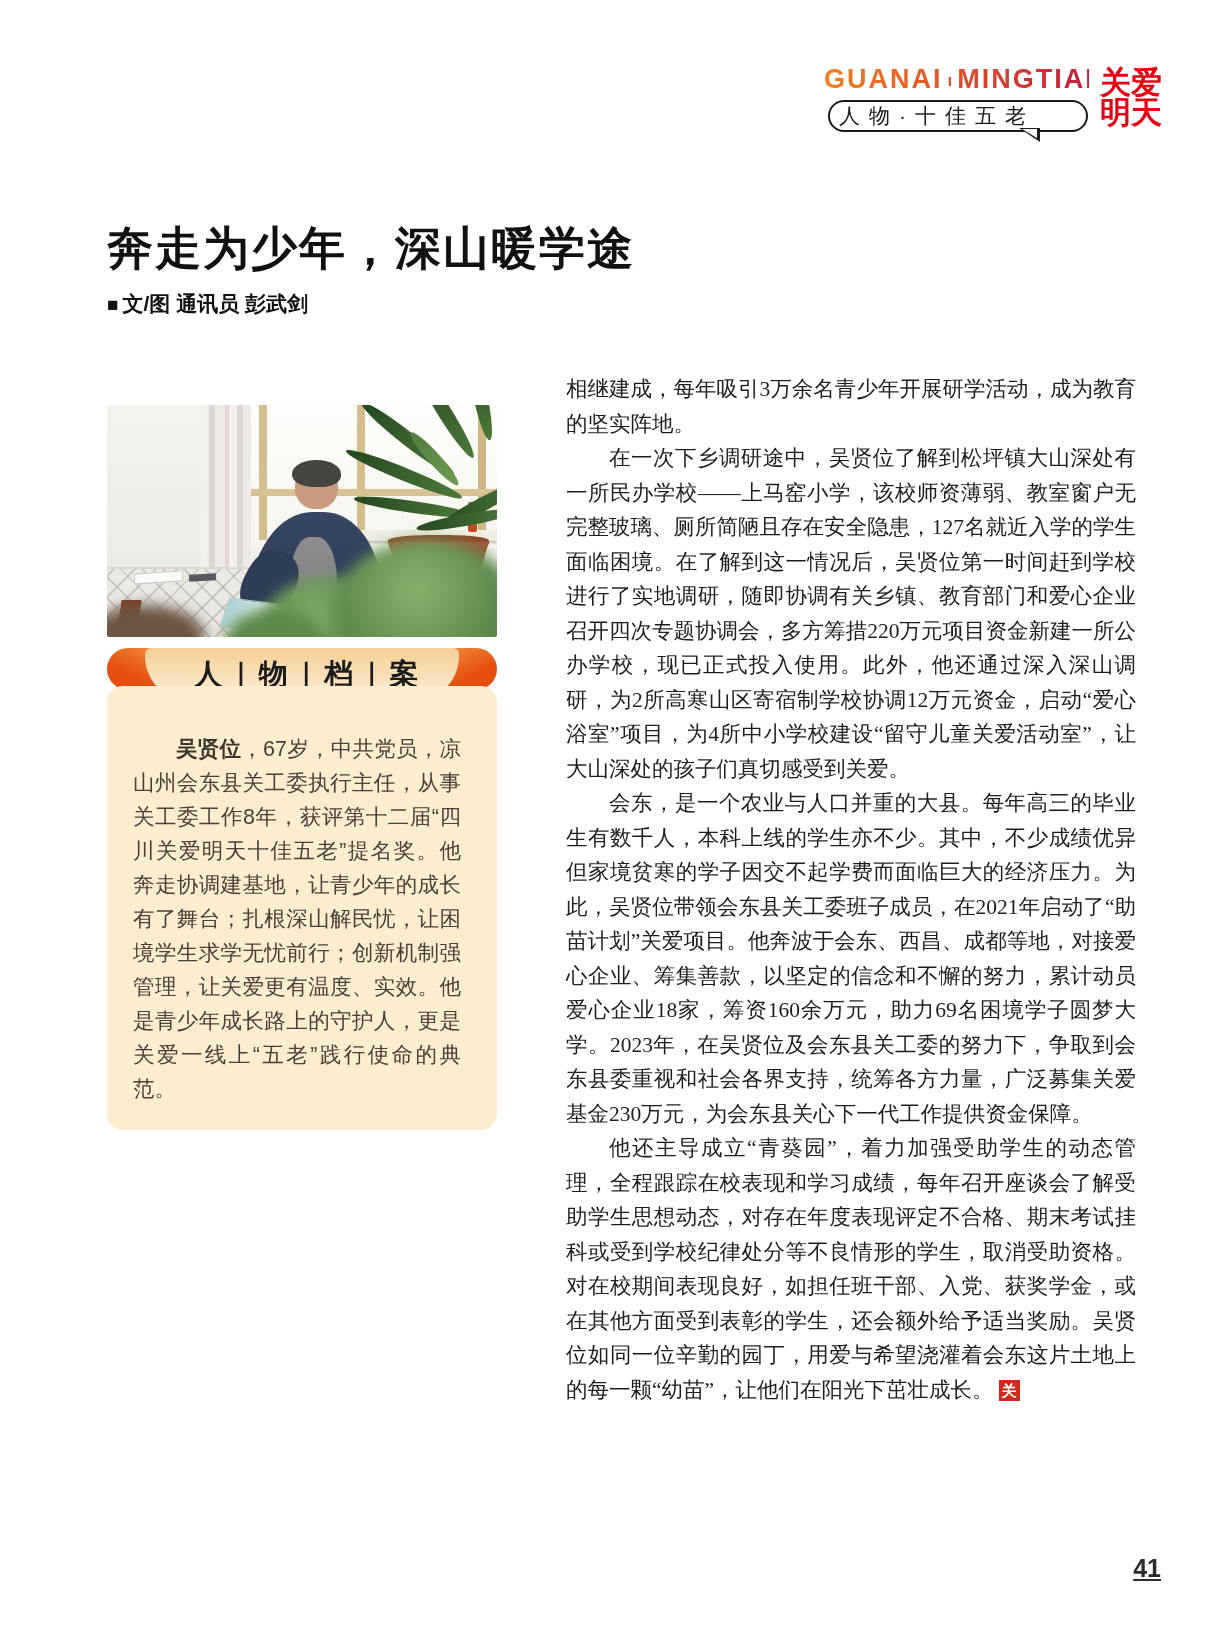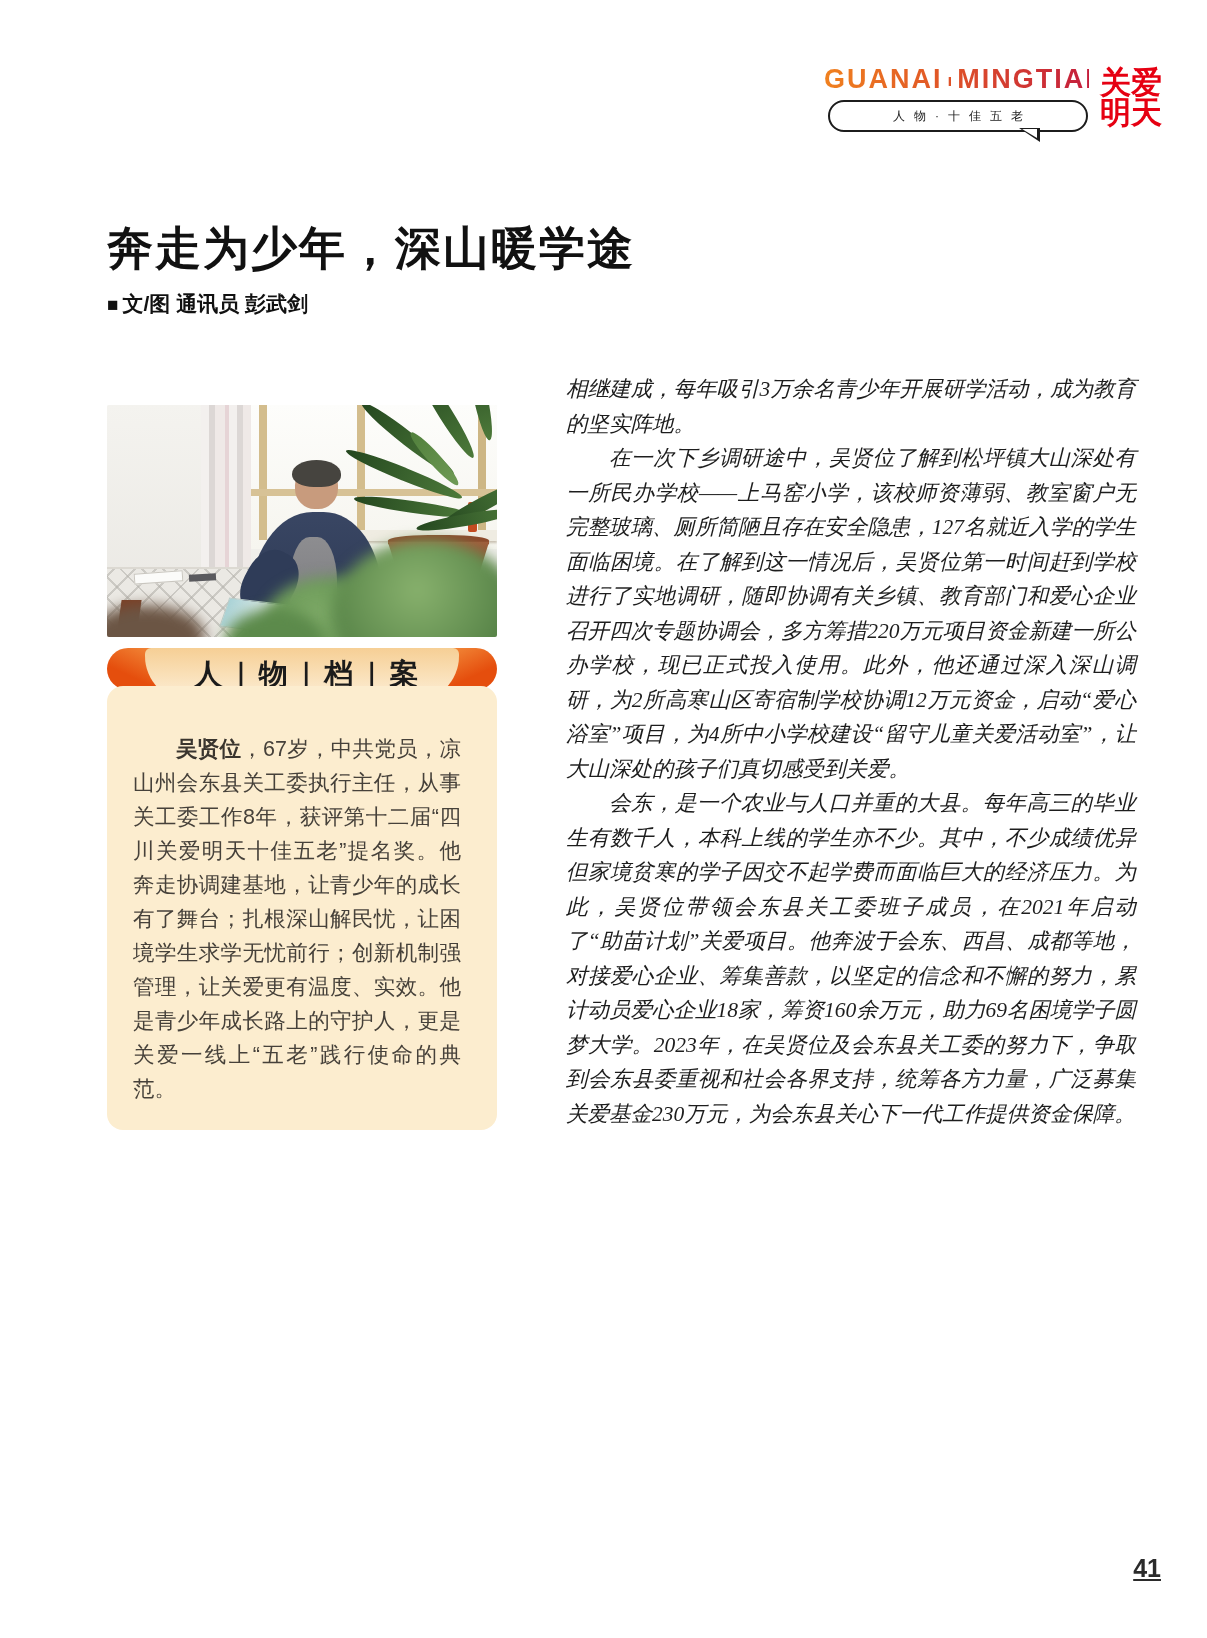--- a/index.html
+++ b/index.html
@@ -8,21 +8,21 @@
   .page{position:relative;width:1207px;height:1638px;background:#ffffff;overflow:hidden;}
 
   
   .brand-en{position:absolute;left:812px;top:64px;width:265px;text-align:right;
     font-family:"Liberation Sans","DejaVu Sans",sans-serif;font-weight:700;font-size:27px;letter-spacing:2px;
     background:linear-gradient(90deg,#f0811f,#e05527 45%,#c41e3d);
     -webkit-background-clip:text;background-clip:text;color:transparent;-webkit-text-fill-color:transparent;}
   .brand-en .sep{font-size:17px;letter-spacing:0;padding:0 5px;vertical-align:2px;font-weight:700;}
   .tab-bubble{position:absolute;left:816px;top:100px;width:256px;height:28px;border:2px solid #1c1c1c;
     border-radius:16px;background:#fff;}
-  .tab-bubble .tab-text{display:block;text-align:center;line-height:28px;font-size:12px;letter-spacing:9px;
+  .tab-bubble .tab-text{display:block;text-align:left;line-height:28px;font-size:21px;letter-spacing:9px;
     color:#1b1b1b;font-weight:500;text-indent:9px;}
   .tab-tail-outer{position:absolute;right:46px;bottom:-12px;width:21px;height:14px;background:#1c1c1c;
     clip-path:polygon(0 0,100% 0,100% 100%);}
   .tab-tail-inner{position:absolute;right:49px;bottom:-8px;width:15px;height:9px;background:#fff;
     clip-path:polygon(0 0,100% 0,100% 100%);}
   .brand-cn{position:absolute;left:1086px;top:68px;width:66px;color:#e60012;font-weight:900;
     font-size:31px;line-height:30px;letter-spacing:0px;text-align:center;}
 
   
   .title{position:absolute;left:95px;top:218px;width:700px;font-size:46px;font-weight:700;color:#111;
@@ -86,21 +86,21 @@
   .banner .band{position:absolute;left:38px;right:38px;top:0;height:54px;
     background:linear-gradient(180deg,#f6cf95,#fbe8c9 75%);border-radius:6px 6px 46px 46px;}
   .banner .band-text{display:block;text-align:center;line-height:52px;font-size:29px;font-weight:700;
     color:#1b1b1b;letter-spacing:4px;}
   .profile-box{position:absolute;left:95px;top:686px;width:390px;min-height:340px;background:#fcedcf;
     border-radius:16px;box-sizing:border-box;padding:46px 36px 24px 26px;}
   .profile-box p{margin:0;font-size:21.5px;line-height:34px;color:#46413a;text-align:justify;text-indent:2em;}
   .profile-box .pname{font-weight:700;color:#3a352e;}
 
   
-  .col{position:absolute;color:#1d1d1d;text-align:justify;font-style:italic;}
+  .col{position:absolute;color:#1d1d1d;text-align:justify;}
   .col p{margin:0;}
   .col .indent{text-indent:2em;}
   .col-left{left:95px;top:1208px;width:392px;font-size:21.5px;line-height:36.5px;}
   .col-right{left:542px;top:372px;width:570px;font-size:21.5px;line-height:34.5px;}
   .endmark{display:inline-block;width:21px;height:21px;background:#cc2b1e;color:#fff;font-size:15px;
     line-height:21px;text-align:center;margin-left:5px;vertical-align:1px;font-weight:700;
     font-family:"Liberation Sans","DejaVu Sans",sans-serif;text-indent:0;}
 
   .page-number{position:absolute;right:58px;top:1554px;font-size:25px;font-weight:600;color:#2b2b2b;text-decoration:underline;}
 </style>
@@ -172,17 +172,18 @@
   </div>
   <div class="profile-box sans">
     <p><span class="pname">吴贤位</span><span>，67岁，中共党员，凉山州会东县关工委执行主任，从事关工委工作8年，获评第十二届“四川关爱明天十佳五老”提名奖。他奔走协调建基地，让青少年的成长有了舞台；扎根深山解民忧，让困境学生求学无忧前行；创新机制强管理，让关爱更有温度、实效。他是青少年成长路上的守护人，更是关爱一线上“五老”践行使命的典范。</span></p>
   </div>
 
 
   <div class="col col-right ser">
     <p>相继建成，每年吸引3万余名青少年开展研学活动，成为教育的坚实阵地。</p>
     <p class="indent">在一次下乡调研途中，吴贤位了解到松坪镇大山深处有一所民办学校——上马窑小学，该校师资薄弱、教室窗户无完整玻璃、厕所简陋且存在安全隐患，127名就近入学的学生面临困境。在了解到这一情况后，吴贤位第一时间赶到学校进行了实地调研，随即协调有关乡镇、教育部门和爱心企业召开四次专题协调会，多方筹措220万元项目资金新建一所公办学校，现已正式投入使用。此外，他还通过深入深山调研，为2所高寒山区寄宿制学校协调12万元资金，启动“爱心浴室”项目，为4所中小学校建设“留守儿童关爱活动室”，让大山深处的孩子们真切感受到关爱。</p>
     <p class="indent">会东，是一个农业与人口并重的大县。每年高三的毕业生有数千人，本科上线的学生亦不少。其中，不少成绩优异但家境贫寒的学子因交不起学费而面临巨大的经济压力。为此，吴贤位带领会东县关工委班子成员，在2021年启动了“助苗计划”关爱项目。他奔波于会东、西昌、成都等地，对接爱心企业、筹集善款，以坚定的信念和不懈的努力，累计动员爱心企业18家，筹资160余万元，助力69名困境学子圆梦大学。2023年，在吴贤位及会东县关工委的努力下，争取到会东县委重视和社会各界支持，统筹各方力量，广泛募集关爱基金230万元，为会东县关心下一代工作提供资金保障。</p>
+    <p class="indent"><span>他还主导成立“青葵园”，着力加强受助学生的动态管理，全程跟踪在校表现和学习成绩，每年召开座谈会了解受助学生思想动态，对存在年度表现评定不合格、期末考试挂科或受到学校纪律处分等不良情形的学生，取消受助资格。对在校期间表现良好，如担任班干部、入党、获奖学金，或在其他方面受到表彰的学生，还会额外给予适当奖励。吴贤位如同一位辛勤的园丁，用爱与希望浇灌着会东这片土地上的每一颗“幼苗”，让他们在阳光下茁壮成长。</span><span class="endmark">关</span></p>
   </div>
 
   <div class="page-number sans">41</div>
 
 </div>
 
 </body></html>

